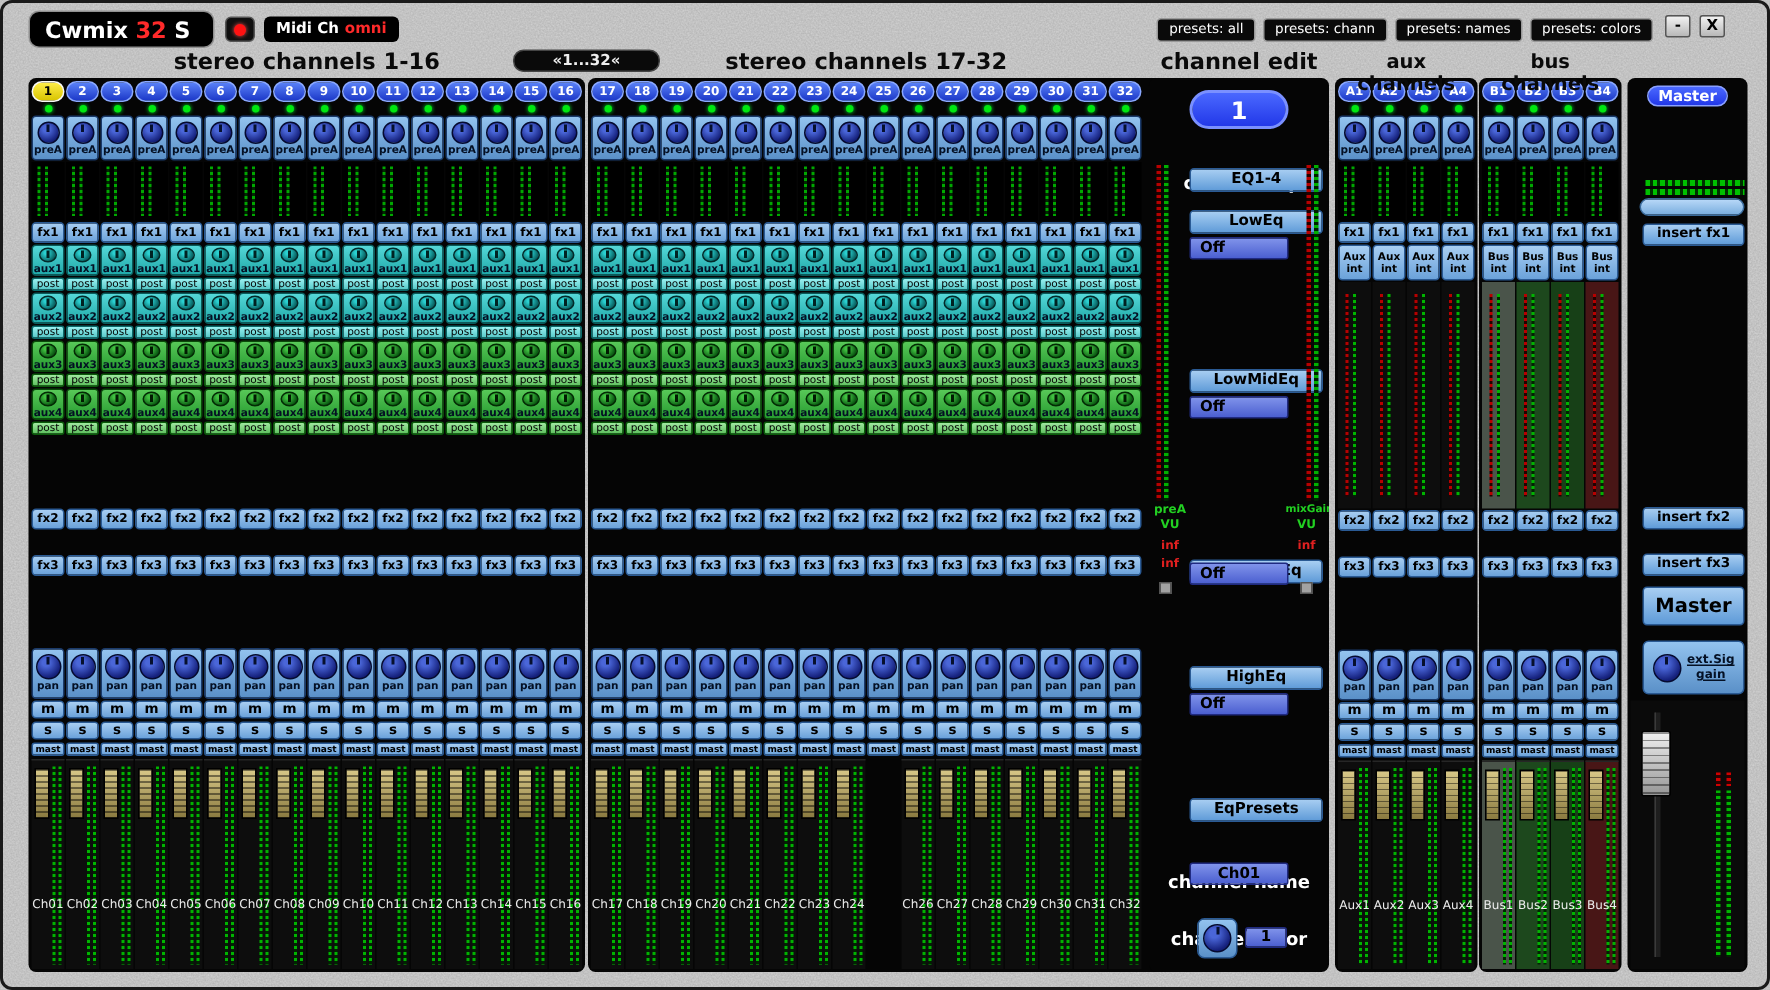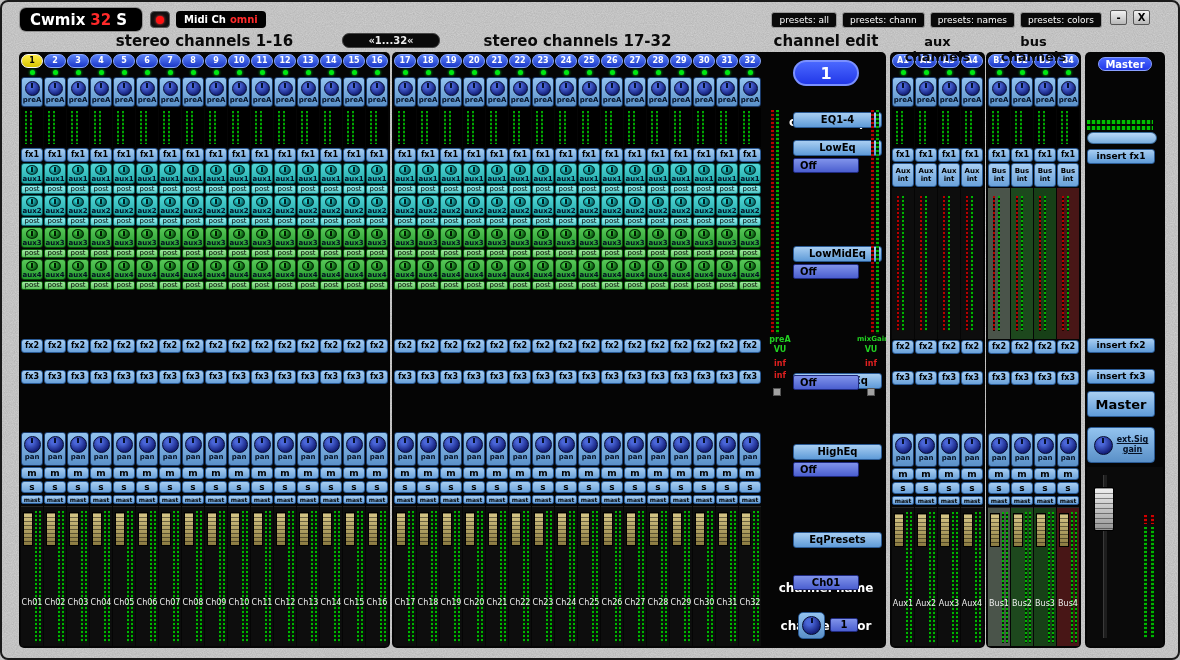--- a/index.html
+++ b/index.html
@@ -38,21 +38,21 @@
     display:flex; align-items:center; justify-content:center; z-index:3; }
 
   
   .panel { position:absolute; top:52px; height:596px; background:#050505; border-radius:5px; z-index:1;
     padding:2px; overflow:hidden; }
   #panel-ch1 { left:19px;  width:371px; }
   #panel-ch2 { left:392px; width:436px; }
   #panel-edit { left:766px; width:120px; }
   #panel-aux { left:890px; width:95px; }
   #panel-bus { left:986px; width:95px; }
-  #panel-master { left:1085px; width:80px; display:flex; flex-direction:column; align-items:flex-start; }
+  #panel-master { left:1085px; width:80px; display:flex; flex-direction:column; align-items:flex-end; }
   #panel-master > * { flex-shrink:0; }
 
   
   .strips { display:flex; gap:1px; height:100%; }
   .strip { width:22px; height:100%; display:flex; flex-direction:column; --zonebg:#0d0d0d; }
   .strip > * { flex-shrink:0; }
   .numbtn { height:14px; margin-bottom:2px; border-radius:7px; background:linear-gradient(#5a82f8,#1c38c8);
     border:1px solid #8aa8ff; color:#fff; font-size:8px; font-weight:bold;
     display:flex; align-items:center; justify-content:center; line-height:1; }
   .numbtn.sel { background:linear-gradient(#ffee4a,#d8c400); border-color:#f8f8f8; color:#000; }
@@ -1676,26 +1676,20 @@
         <div class="btn">fx3</div>
         <div class="knobblock blue pan">
           <div class="knob">
             <div class="kptr"></div>
           </div>
           <div class="klabel">pan</div>
         </div>
         <div class="btn sq">m</div>
         <div class="btn sq">s</div>
         <div class="mastbtn">mast</div>
-        <div class="fader">
-          <div class="fhandle"></div>
-          <div class="fmeter m1"></div>
-          <div class="fmeter m2"></div>
-          <div class="fname">Ch25</div>
-        </div>
       </div>
       <div class="strip">
         <div class="numbtn">26</div>
         <div class="led"></div>
         <div class="knobblock blue pre">
           <div class="knob">
             <div class="kptr"></div>
           </div>
           <div class="klabel">preA</div>
         </div>

